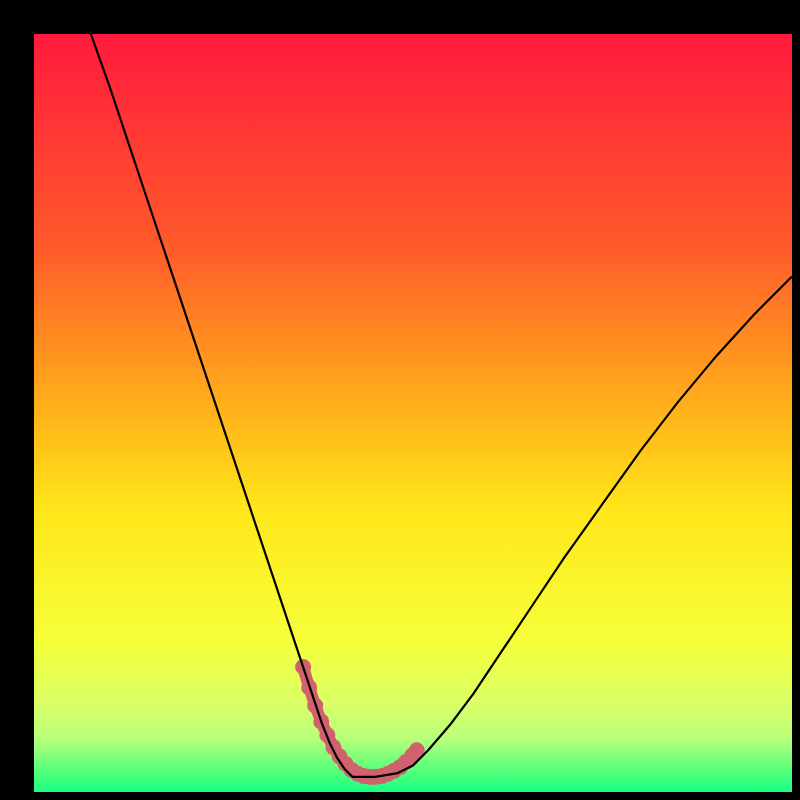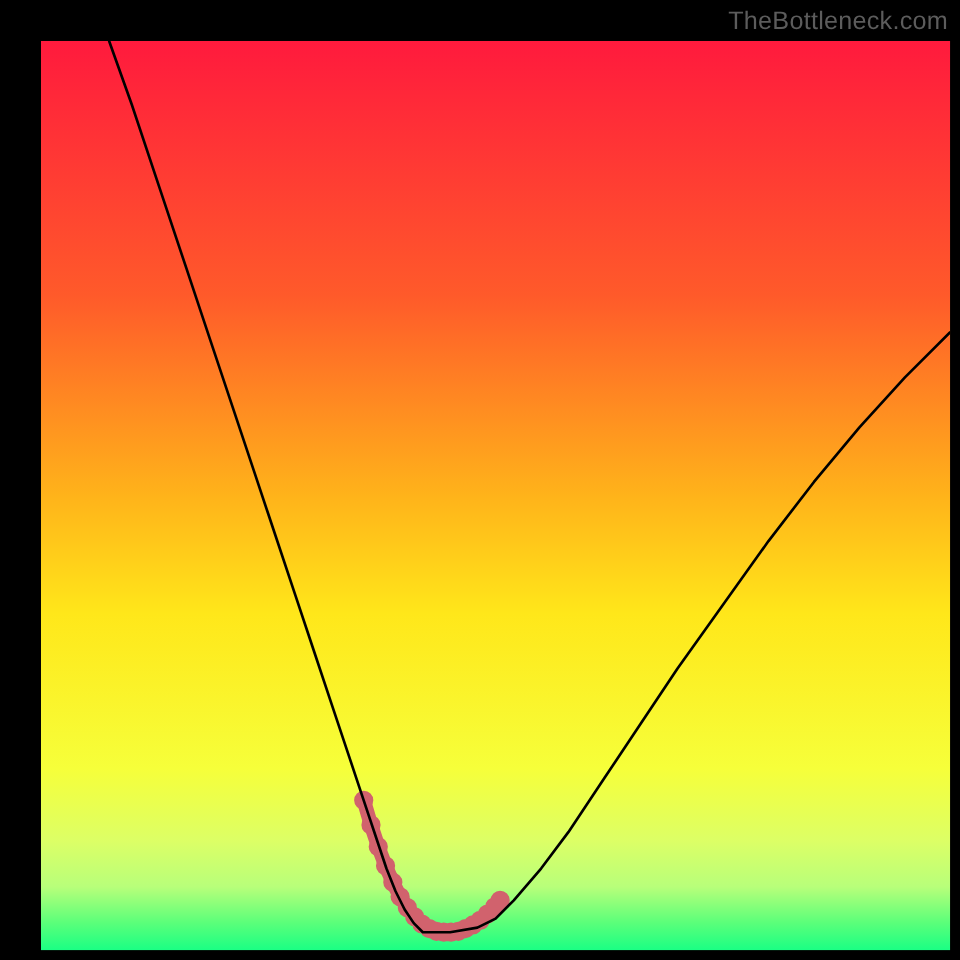--- a/index.html
+++ b/index.html
@@ -61,14 +61,13 @@
             <stop offset="100%" stop-color="#1aff84"></stop>
           </linearGradient>
       </defs>
       <rect x="0" y="0" width="758" height="758" fill="url(#bg-grad)"></rect>
       <path id="highlight-path" fill="none" stroke-linecap="round" stroke-linejoin="round" d="M269.09,632.93 L275.15,653.40 L281.22,671.59 L287.28,687.51 L293.35,701.15 L299.41,713.28 L305.47,722.37 L311.54,729.95 L317.60,736.02 L323.67,739.81 L329.73,742.08 L335.79,742.84 L341.86,742.84 L347.92,742.08 L353.99,739.81 L360.05,736.78 L366.11,732.99 L372.18,727.68 L378.24,721.62 L382.79,716.31" stroke="#d1626d" stroke-width="12"></path>
       <path id="highlight-dots" fill="none" stroke-linecap="round" d=" M269.09,632.93 l0.01,0 M275.15,653.40 l0.01,0 M281.22,671.59 l0.01,0 M287.28,687.51 l0.01,0 M293.35,701.15 l0.01,0 M299.41,713.28 l0.01,0 M305.47,722.37 l0.01,0 M311.54,729.95 l0.01,0 M317.60,736.02 l0.01,0 M323.67,739.81 l0.01,0 M329.73,742.08 l0.01,0 M335.79,742.84 l0.01,0 M341.86,742.84 l0.01,0 M347.92,742.08 l0.01,0 M353.99,739.81 l0.01,0 M360.05,736.78 l0.01,0 M366.11,732.99 l0.01,0 M372.18,727.68 l0.01,0 M378.24,721.62 l0.01,0 M382.79,716.31 l0.01,0" stroke="#d1626d" stroke-width="16"></path>
       <path id="curve-path" fill="none" stroke-linejoin="round" d="M56.85,0.00 L75.80,53.06 L98.54,121.28 L121.28,189.50 L144.02,257.72 L166.76,325.94 L189.50,394.16 L212.24,462.38 L227.40,507.86 L242.56,553.34 L257.72,598.82 L269.09,632.93 L280.46,667.04 L288.04,689.78 L295.62,708.73 L303.20,723.89 L310.78,735.26 L318.36,742.84 L341.10,742.84 L363.84,739.05 L379.00,731.47 L394.16,716.31 L416.90,689.78 L439.64,659.46 L469.96,613.98 L500.28,568.50 L530.60,523.02 L568.50,469.96 L606.40,416.90 L644.30,367.63 L682.20,322.15 L720.10,280.46 L758.00,242.56" stroke="#000000" stroke-width="2.2"></path>
     </svg>
   </div>
 
-  <div class="watermark">TheBottleneck.com</div>
 </div>
 
 </body></html>

